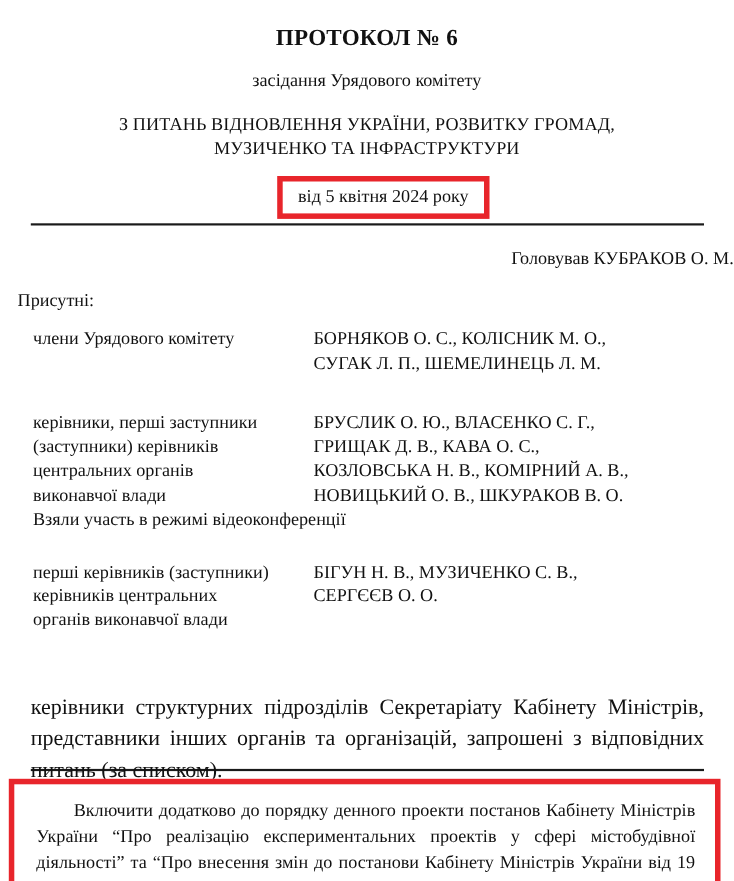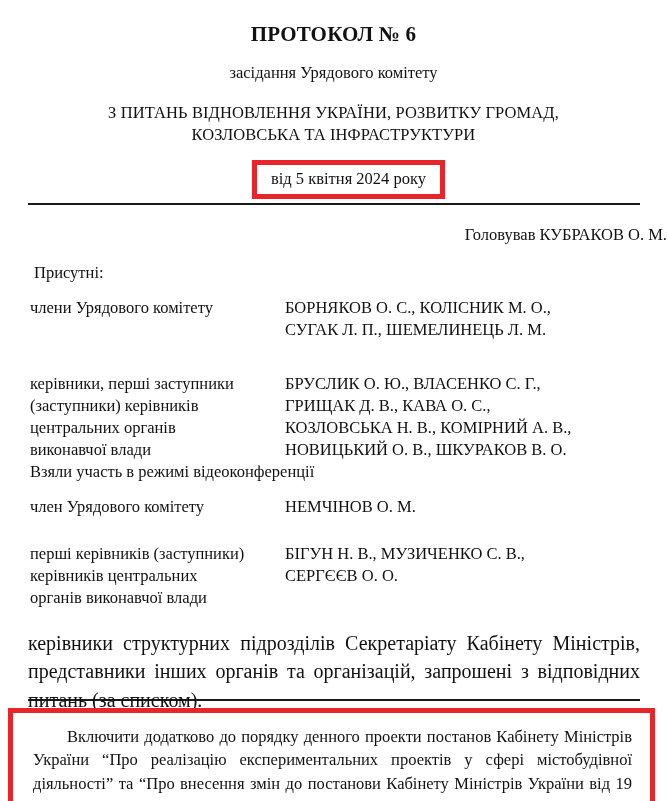--- a/index.html
+++ b/index.html
@@ -86,21 +86,21 @@
 
   
   .body-area {
     position: absolute;
     left: 0;
     top: 240px;
     right: 0;
   }
   .lead-label {
     font-size: 16.5px;
-    margin-left: 34px;
+    margin-left: 16px;
     line-height: 1.3;
   }
   .block {
     display: flex;
     margin-left: 30px;
     margin-top: 14px;
   }
   .block.tight { margin-top: 13px; }
   .col-role {
     width: 255px;
@@ -160,21 +160,21 @@
 </style>
 </head>
 <body>
 
 <div class="page">
 
   <div class="doc-title">ПРОТОКОЛ № 6</div>
   <div class="doc-subtitle">засідання Урядового комітету</div>
   <div class="doc-scope">
     <span>З ПИТАНЬ ВІДНОВЛЕННЯ УКРАЇНИ, РОЗВИТКУ ГРОМАД,</span><br>
-    <span>КОЗЛОВСЬКА ТА ІНФРАСТРУКТУРИ</span>
+    <span>МУЗИЧЕНКО ТА ІНФРАСТРУКТУРИ</span>
   </div>
 
   <div class="date-wrap">
     <span class="date-box">від 5 квітня 2024 року</span>
   </div>
 
   <div class="rule rule-top"></div>
   <div class="rule rule-mid"></div>
 
   <div class="chairman">Головував КУБРАКОВ О. М.</div>
@@ -205,28 +205,20 @@
       <div class="col-names">
         <span>БРУСЛИК О. Ю., ВЛАСЕНКО С. Г.,</span><br>
         <span>ГРИЩАК Д. В., КАВА О. С.,</span><br>
         <span>КОЗЛОВСЬКА Н. В., КОМІРНИЙ А. В.,</span><br>
         <span>НОВИЦЬКИЙ О. В., ШКУРАКОВ В. О.</span>
       </div>
     </div>
 
     <div class="section-note">Взяли участь в режимі відеоконференції</div>
 
-    <div class="block tight">
-      <div class="col-role">
-        <span>член Урядового комітету</span>
-      </div>
-      <div class="col-names">
-        <span>НЕМЧІНОВ О. М.</span>
-      </div>
-    </div>
 
     <div class="spacer-12"></div>
 
     <div class="block">
       <div class="col-role">
         <span>перші керівників (заступники)</span><br>
         <span>керівників центральних</span><br>
         <span>органів виконавчої влади</span>
       </div>
       <div class="col-names">

